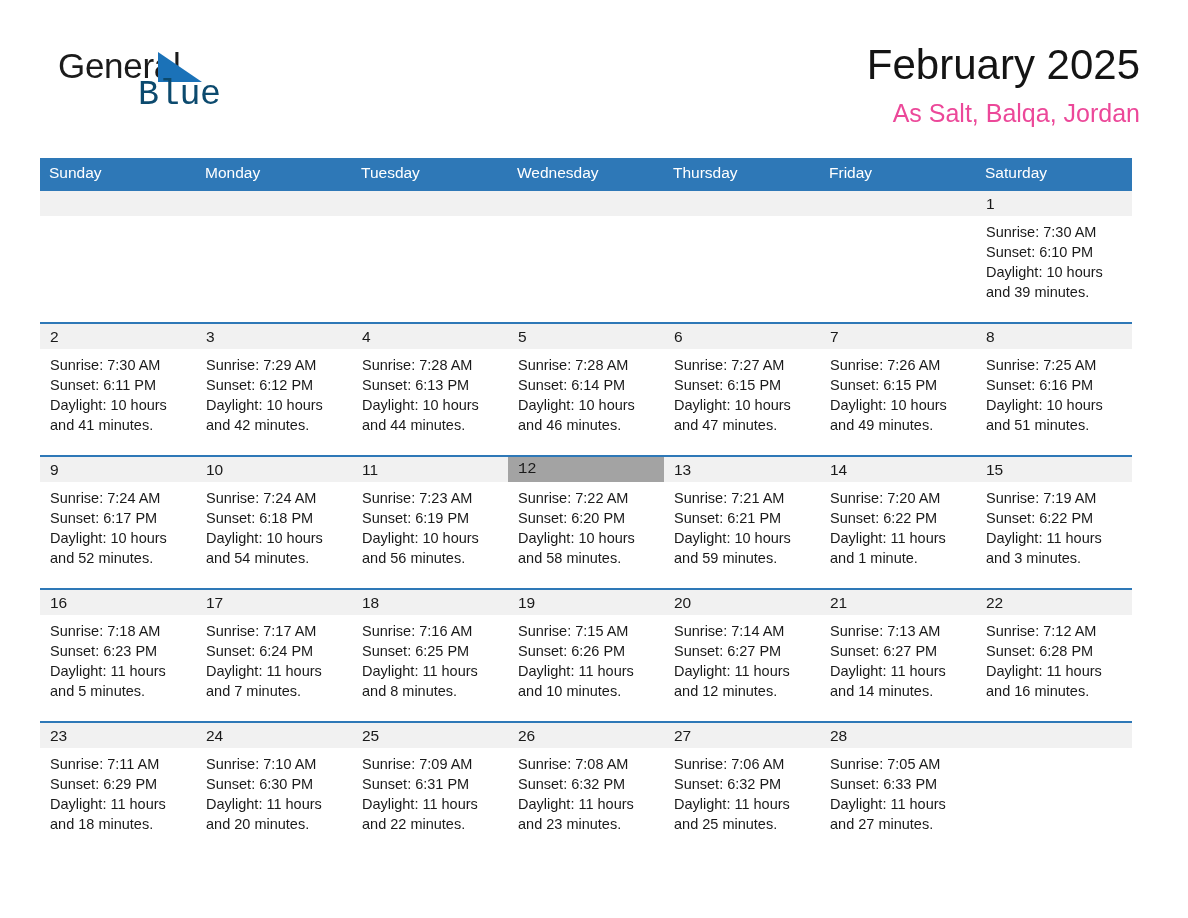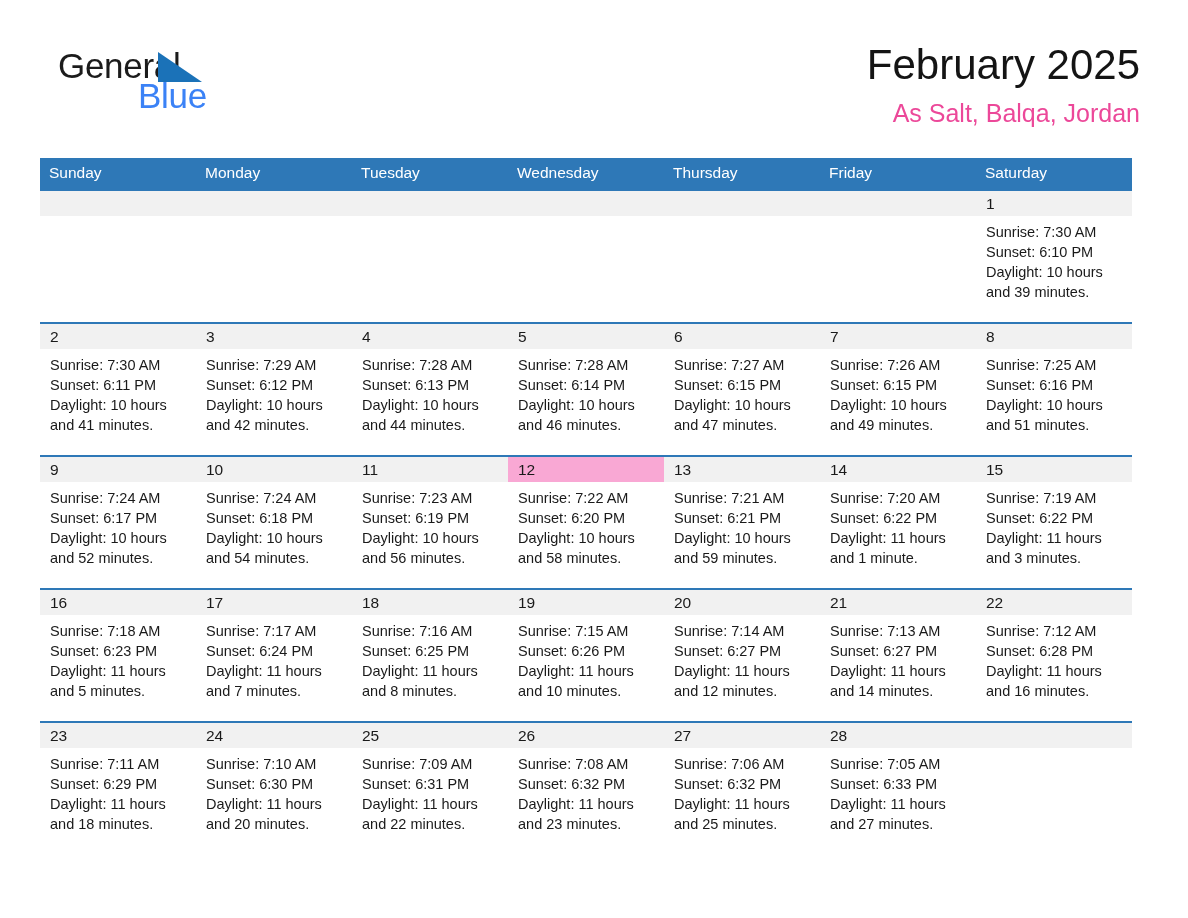--- a/index.html
+++ b/index.html
@@ -149,21 +149,21 @@
 </head>
 <body>
 
 <div class="page">
 
   <div class="masthead">
 
     <div class="logo">
       <span class="logo-general" style="color: rgb(27, 27, 27);">General</span>
       <span class="logo-tri" style="background: rgb(27, 114, 184);"></span>
-      <span class="logo-blue" style="color: #3b82f6;">Blue</span>
+      <span class="logo-blue" style="color: #0c4a6e; font-family: Liberation Mono, monospace;">Blue</span>
     </div>
 
     <div class="title-block">
       <h1 class="cal-title">February 2025</h1>
       <div class="cal-subtitle">As Salt, Balqa, Jordan</div>
     </div>
 
   </div>
 
   <table class="calendar">
@@ -317,21 +317,21 @@
               <span class="daynum">11</span>
             </div>
             <div class="cell-body">
               <div class="cell-line">Sunrise: 7:23 AM</div>
               <div class="cell-line">Sunset: 6:19 PM</div>
               <div class="cell-line">Daylight: 10 hours</div>
               <div class="cell-line">and 56 minutes.</div>
             </div>
           </td>
           <td style="border-top-color: rgb(46, 120, 183);">
-            <div class="daynum-band" style="background: #f9a8d4;">
+            <div class="daynum-band" style="background: #a3a3a3; font-family: Liberation Mono, monospace;">
               <span class="daynum">12</span>
             </div>
             <div class="cell-body">
               <div class="cell-line">Sunrise: 7:22 AM</div>
               <div class="cell-line">Sunset: 6:20 PM</div>
               <div class="cell-line">Daylight: 10 hours</div>
               <div class="cell-line">and 58 minutes.</div>
             </div>
           </td>
           <td style="border-top-color: rgb(46, 120, 183);">

